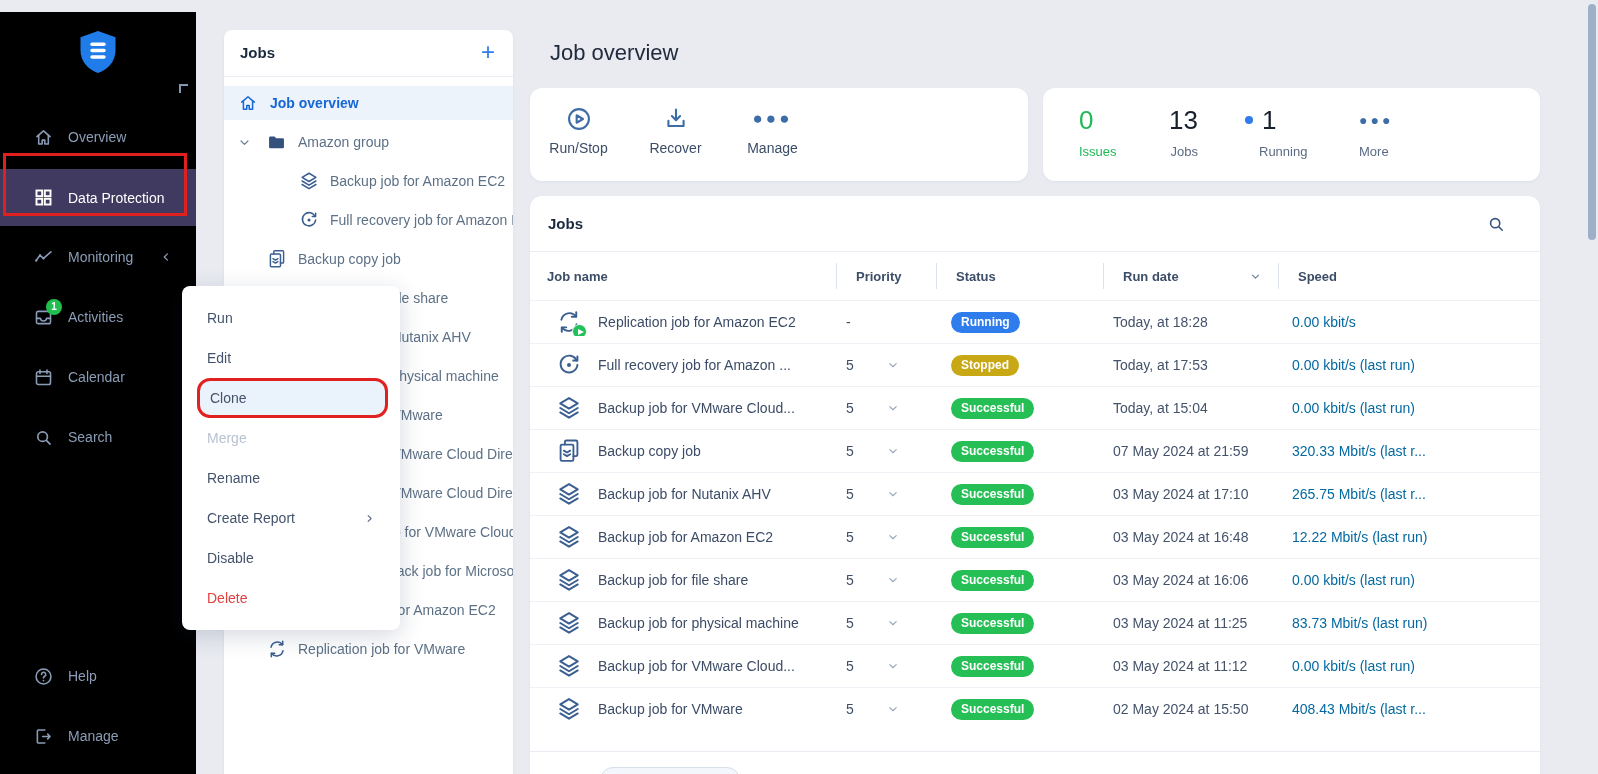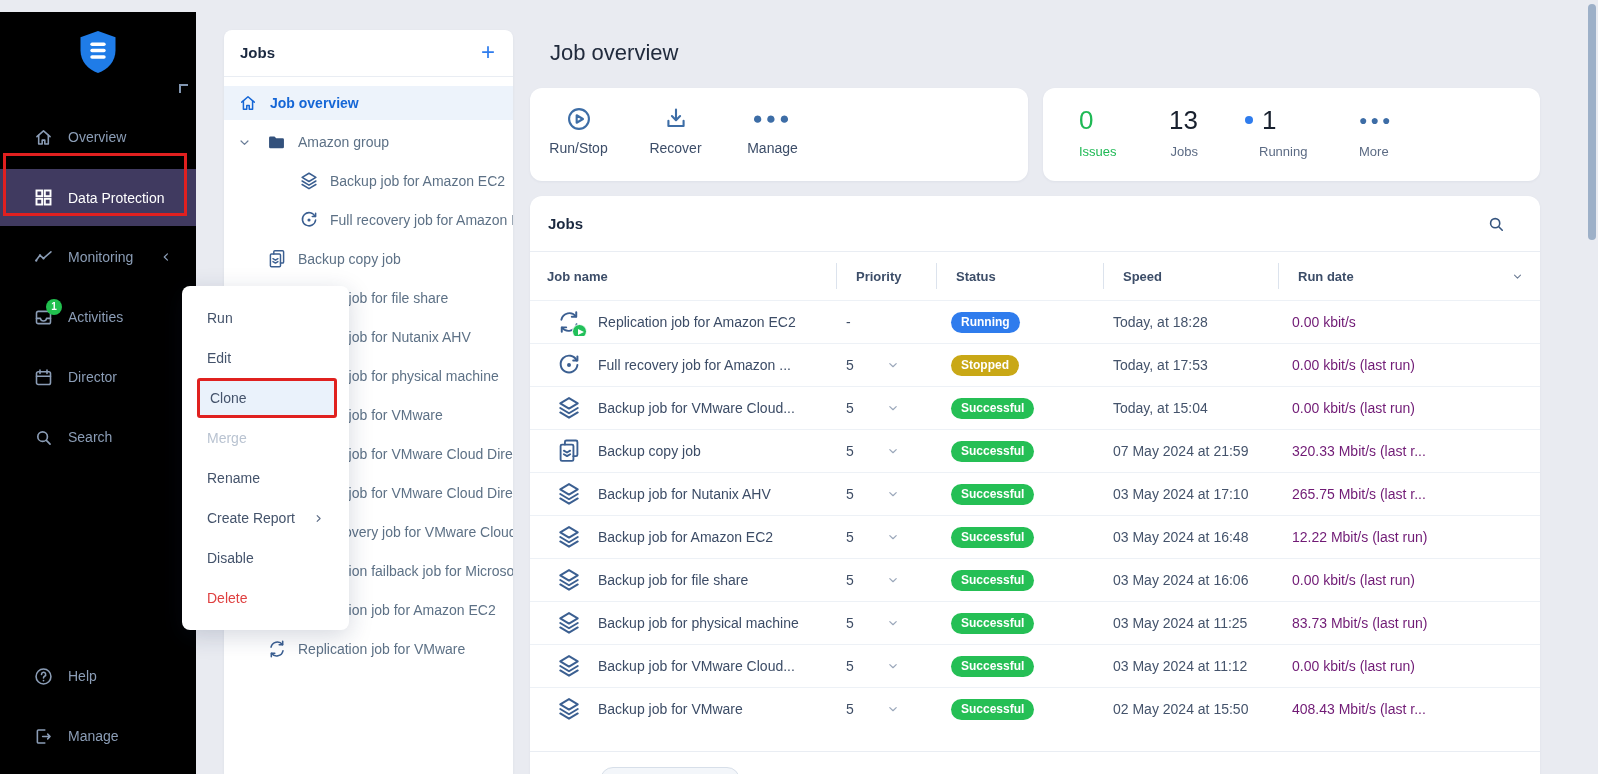--- a/index.html
+++ b/index.html
@@ -37,24 +37,24 @@
   .tree-row .ic { position:absolute; }
   .tree-row .lbl { position:absolute; overflow:hidden; white-space:nowrap; right:0; }
   .tree-row.sel { background:#edf3fb; color:#1566d6; font-weight:600; }
   .ti-14 .ic { left:14px; } .ti-14 .lbl { left:46px; }
   .ti-grp .ic.chv { left:13px; color:#6c7f99; } .ti-grp .ic.fld { left:42px; color:#33517c; } .ti-grp .lbl { left:74px; }
   .ti-child .ic { left:74px; color:#3b5f91; } .ti-child .lbl { left:106px; }
   .ti-root .ic { left:42px; color:#3b5f91; } .ti-root .lbl { left:74px; }
   .tree-row.sel .ic { color:#1566d6; }
 
   
-  .ctx-menu { position:absolute; left:182px; top:286px; width:167px; height:344px; background:#fff;
+  .ctx-menu { position:absolute; left:182px; top:286px; width:218px; height:344px; background:#fff;
       border-radius:8px; box-shadow:0 6px 24px rgba(20,40,80,.18); z-index:50; padding-top:12px; }
   .ctx-item { height:40px; line-height:40px; padding-left:25px; font-size:14px; color:#44536b; cursor:pointer; position:relative; }
-  .ctx-item.hl { margin:0 12px 0 15px; border:3px solid #e0211f; background:#eaf2fb; border-radius:3px;
+  .ctx-item.hl { margin:0 12px 0 15px; border:3px solid #e0211f; background:#eaf2fb; border-radius:13px;
       line-height:34px; padding-left:10px; }
   .ctx-item.disabled { color:#b9c3d1; cursor:default; }
   .ctx-item.danger { color:#df4040; }
   .ctx-item .sub-arrow { position:absolute; right:24px; top:14px; color:#5b6b85; }
 
   
   .page-title { position:absolute; left:550px; top:40px; font-size:22px; font-weight:500; color:#212b3d; }
 
   .card { position:absolute; background:#fff; border-radius:12px; box-shadow:0 1px 3px rgba(25,45,80,.05); }
   .toolbar-card { left:530px; top:88px; width:498px; height:93px; display:flex; padding-top:17px; }
@@ -96,21 +96,21 @@
       border-bottom:3.5px solid transparent; margin-left:2px; }
   .cell-prio { display:flex; align-items:center; padding-left:10px; }
   .cell-prio .pv { width:26px; }
   .cell-prio .pchv { margin-left:14px; color:#9aa7ba; cursor:pointer; }
   .cell-status { padding-left:15px; }
   .badge { display:inline-block; padding:3px 10px 4px; border-radius:11px; color:#fff; font-size:12px; font-weight:bold; line-height:14px; }
   .badge.running { background:#2f7ced; }
   .badge.stopped { background:#c9a816; }
   .badge.successful { background:#25bf55; }
   .cell-date { padding-left:10px; color:#44536b; }
-  .cell-speed { padding-left:14px; color:#701a75; white-space:nowrap; }
+  .cell-speed { padding-left:14px; color:#0369a1; white-space:nowrap; }
   .table-foot { border-top:1px solid #e9edf3; margin-top:21px; position:relative; height:40px; }
   .pager-pill { position:absolute; left:70px; top:15px; width:140px; height:26px; border-radius:13px;
       border:1px solid #d7dfe9; background:#f3f6fa; cursor:pointer; }
 
   
   .scroll-thumb { position:absolute; right:2px; top:4px; width:8px; height:236px; border-radius:4px;
       background:#9db0c8; z-index:70; cursor:pointer; }
 </style>
 </head>
 <body>
@@ -279,21 +279,21 @@
           </svg>
         <span class="count-badge">1</span>
       </span>
       <span>Activities</span>
     </div>
 
     <div class="side-item" style="top:345px">
       <svg class="ic" width="21" height="21" viewBox="0 0 24 24">
           <use href="#sym-calendar"></use>
         </svg>
-      <span>Director</span>
+      <span>Calendar</span>
     </div>
 
     <div class="side-item" style="top:405px">
       <svg class="ic" width="21" height="21" viewBox="0 0 24 24">
           <use href="#sym-search"></use>
         </svg>
       <span>Search</span>
     </div>
 
 
@@ -493,27 +493,27 @@
       <span class="table-title">Jobs</span>
       <svg class="ic table-search" width="20" height="20" viewBox="0 0 24 24">
           <use href="#sym-search"></use>
         </svg>
     </div>
 
     <div class="cols">
       <div class="hcell">Job name</div>
       <div class="hcell">Priority</div>
       <div class="hcell">Status</div>
-      <div class="hcell">Speed</div>
       <div class="hcell hc-date">
         <span>Run date</span>
         <svg class="ic sort-ic" width="13" height="13" viewBox="0 0 24 24">
             <use href="#sym-chevron-down"></use>
           </svg>
       </div>
+      <div class="hcell">Speed</div>
     </div>
 
     <div class="trow">
       <div class="cell-name">
         <span class="icon-wrap">
           <svg class="ic job-ic" width="28" height="28" viewBox="0 0 24 24">
               <use href="#sym-replication"></use>
             </svg>
           <span class="run-badge">
               <span class="tri"></span>

